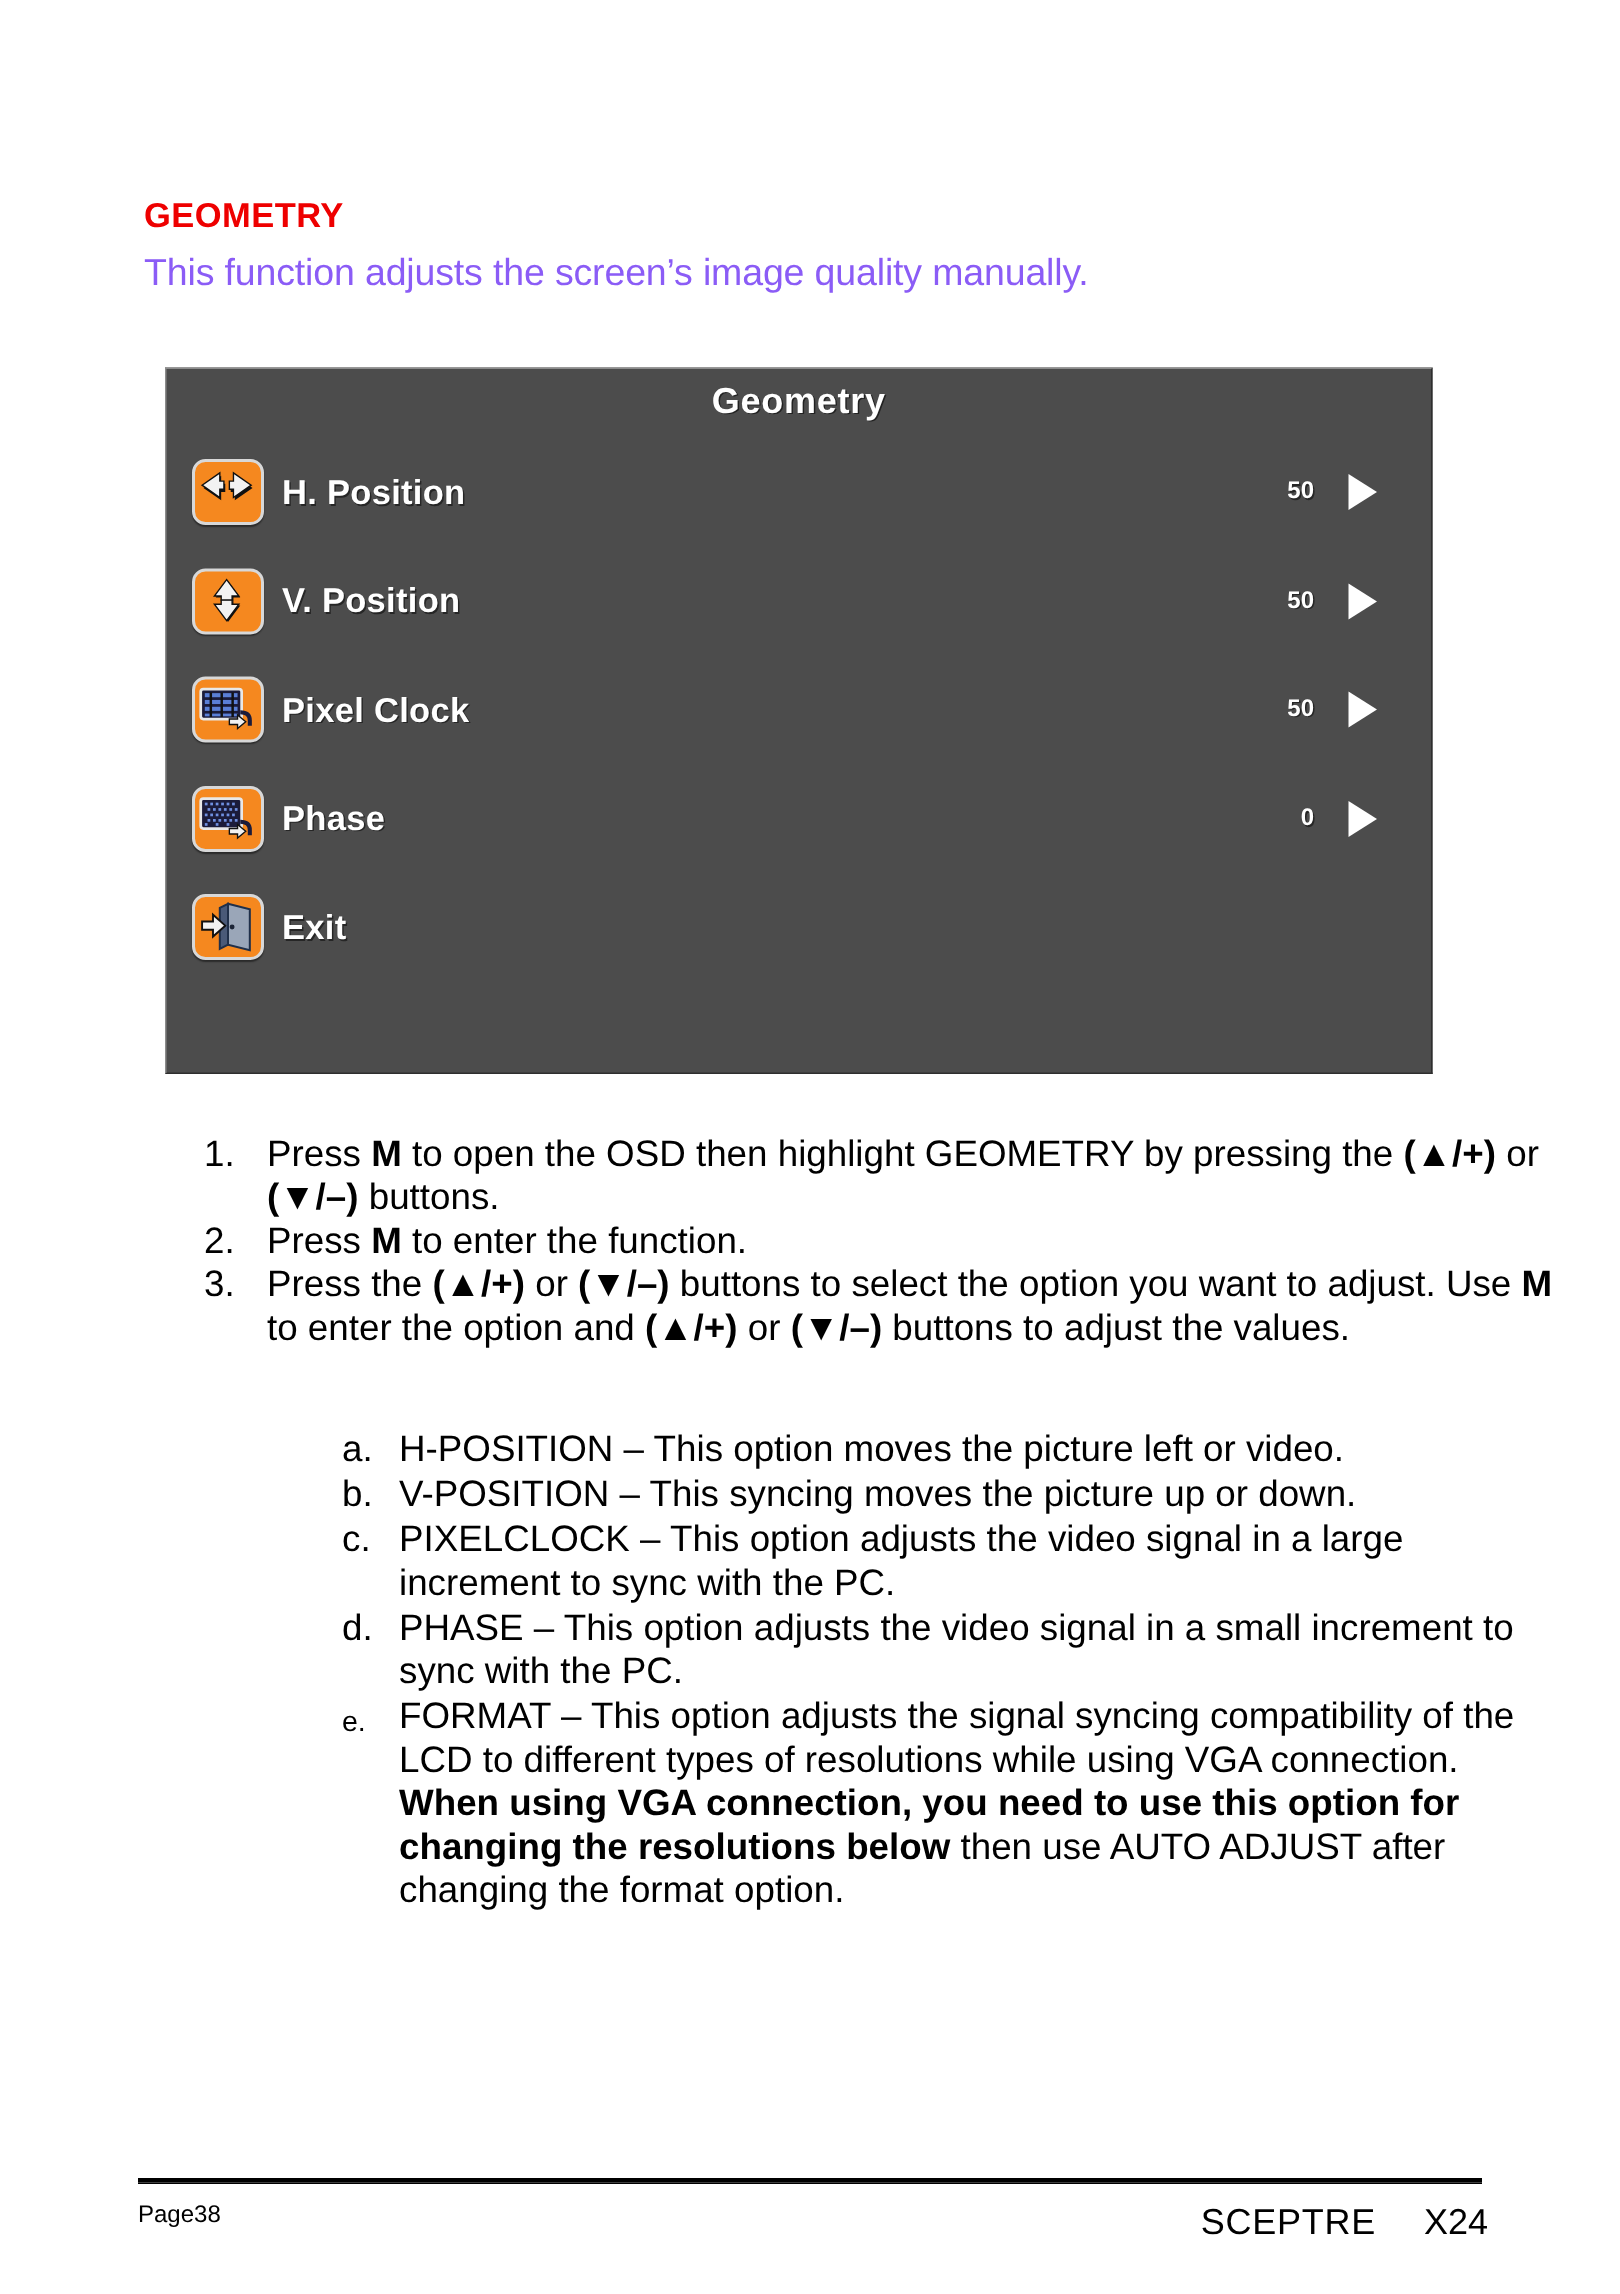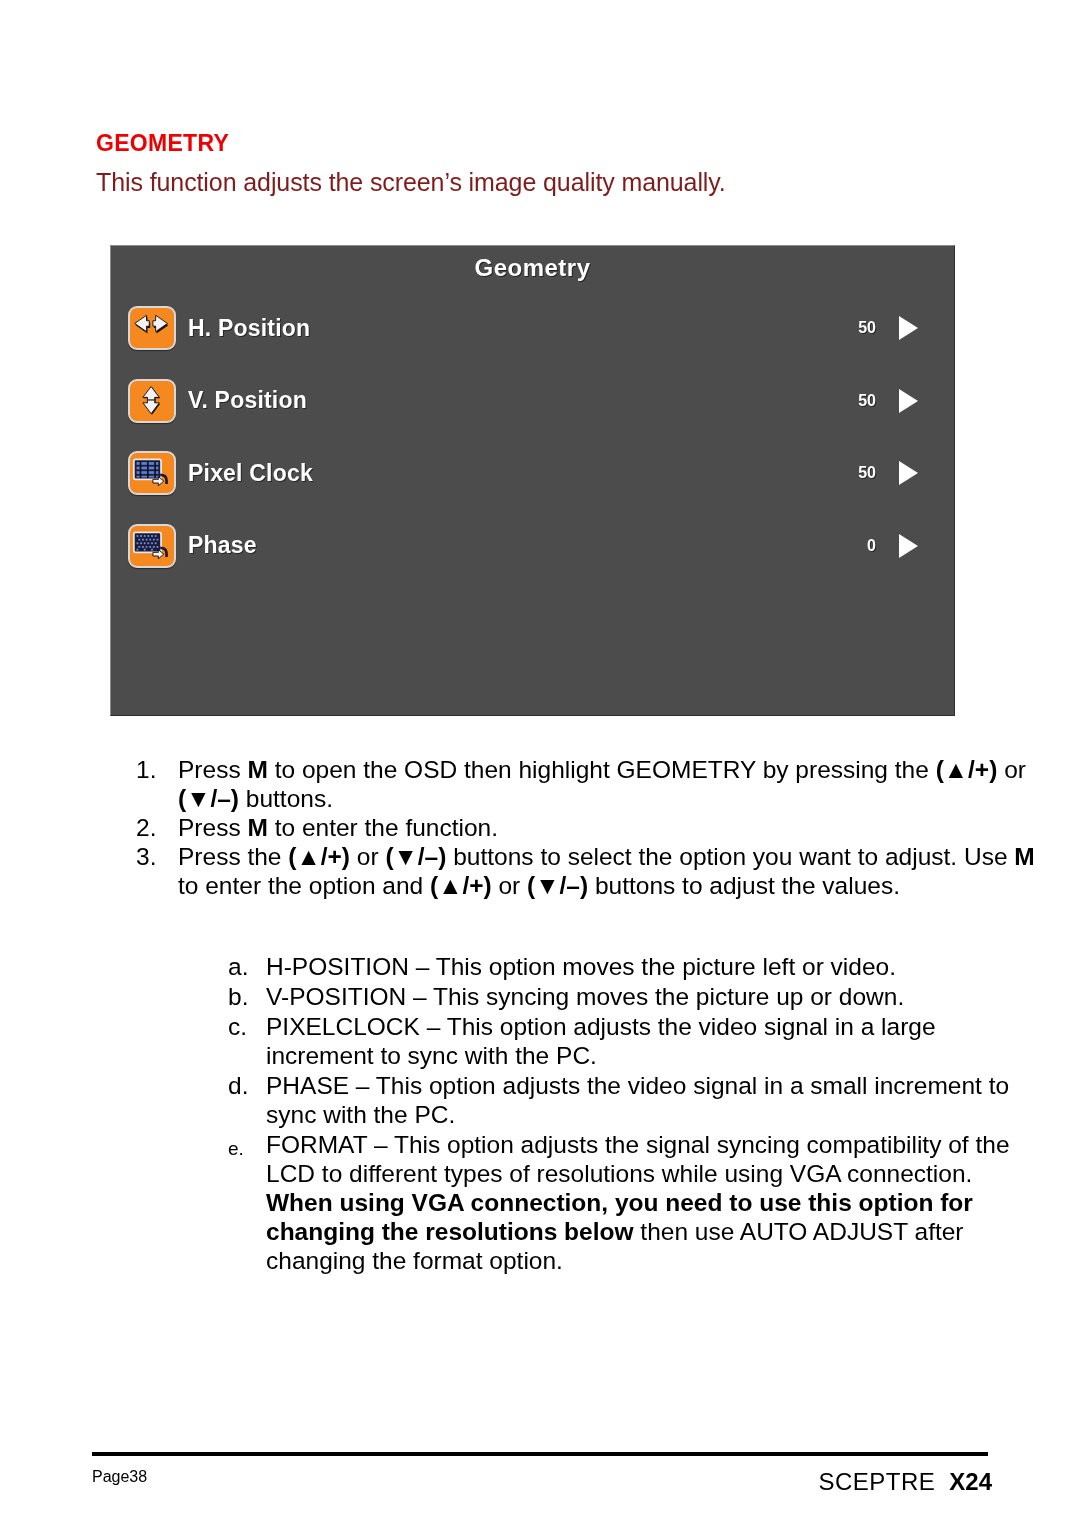--- a/index.html
+++ b/index.html
@@ -29,21 +29,21 @@
     font-size: 23px;
     font-weight: bold;
     color: #ee0000;
     letter-spacing: .3px;
   }
   .intro-line {
     position: absolute;
     left: 96px;
     top: 168px;
     font-size: 25px;
-    color: #7f1d1d;
+    color: #8b5cf6;
     letter-spacing: -0.1px;
   }
 
   
   .osd {
     position: absolute;
     left: 110px;
     top: 245px;
     width: 845px;
     height: 471px;
@@ -181,21 +181,21 @@
     font-size: 16px;
   }
   .footer-right {
     position: absolute;
     right: 88px;
     top: 1468px;
     font-size: 24px;
     white-space: nowrap;
   }
   .footer-brand { font-weight: normal; letter-spacing: .5px; }
-  .footer-model { margin-left: 14px; font-weight: bold; }
+  .footer-model { margin-left: 32px; }
 </style>
 </head>
 <body>
 
 <div class="page">
 
   <div class="section-title">GEOMETRY</div>
   <div class="intro-line">This function adjusts the screen’s image quality manually.</div>
 
   <div class="osd">
@@ -288,20 +288,31 @@
                 <rect x="23" y="25" width="2" height="2"></rect>
               </g>
               <path d="M33 24 q7 0 7 6 l0 4" stroke="#1b1b3a" stroke-width="3" fill="none"></path>
               <path d="M25 29 L31 29 L31 26 L37 31 L31 36 L31 33 L25 33 Z" fill="#f2f2f2" stroke="#111" stroke-width="1"></path>
             </svg>
           </div>
           <span class="osd-label">Phase</span>
           <span class="osd-value">0</span>
           <span class="osd-arrow"></span>
         </div>
+        <div class="osd-row">
+          <div class="tile">
+            <svg viewBox="0 0 48 44">
+              <path d="M24 5 L40 9 L40 39 L24 35 Z" fill="#9aa6b8" stroke="#20304a" stroke-width="1.5"></path>
+              <path d="M24 5 L24 35 L18 38 L18 8 Z" fill="#4a5a78" stroke="#20304a" stroke-width="1.5"></path>
+              <circle cx="27" cy="22" r="1.8" fill="#1b2436"></circle>
+              <path d="M5 18 L13 18 L13 13 L22 21 L13 29 L13 24 L5 24 Z" fill="#f2f2f2" stroke="#111" stroke-width="1.4"></path>
+            </svg>
+          </div>
+          <span class="osd-label">Exit</span>
+        </div>
       </div>
   </div>
 
   <div class="steps" id="steps">
       <div class="step">
         <div class="step-num">1.</div>
         <div class="step-body"><span>Press </span><span class="b">M</span><span> to open the OSD then highlight GEOMETRY by pressing the </span><span class="b">(▲/+)</span><span> or </span><span class="b">(▼/–)</span><span> buttons.</span></div>
       </div>
       <div class="step">
         <div class="step-num">2.</div>

